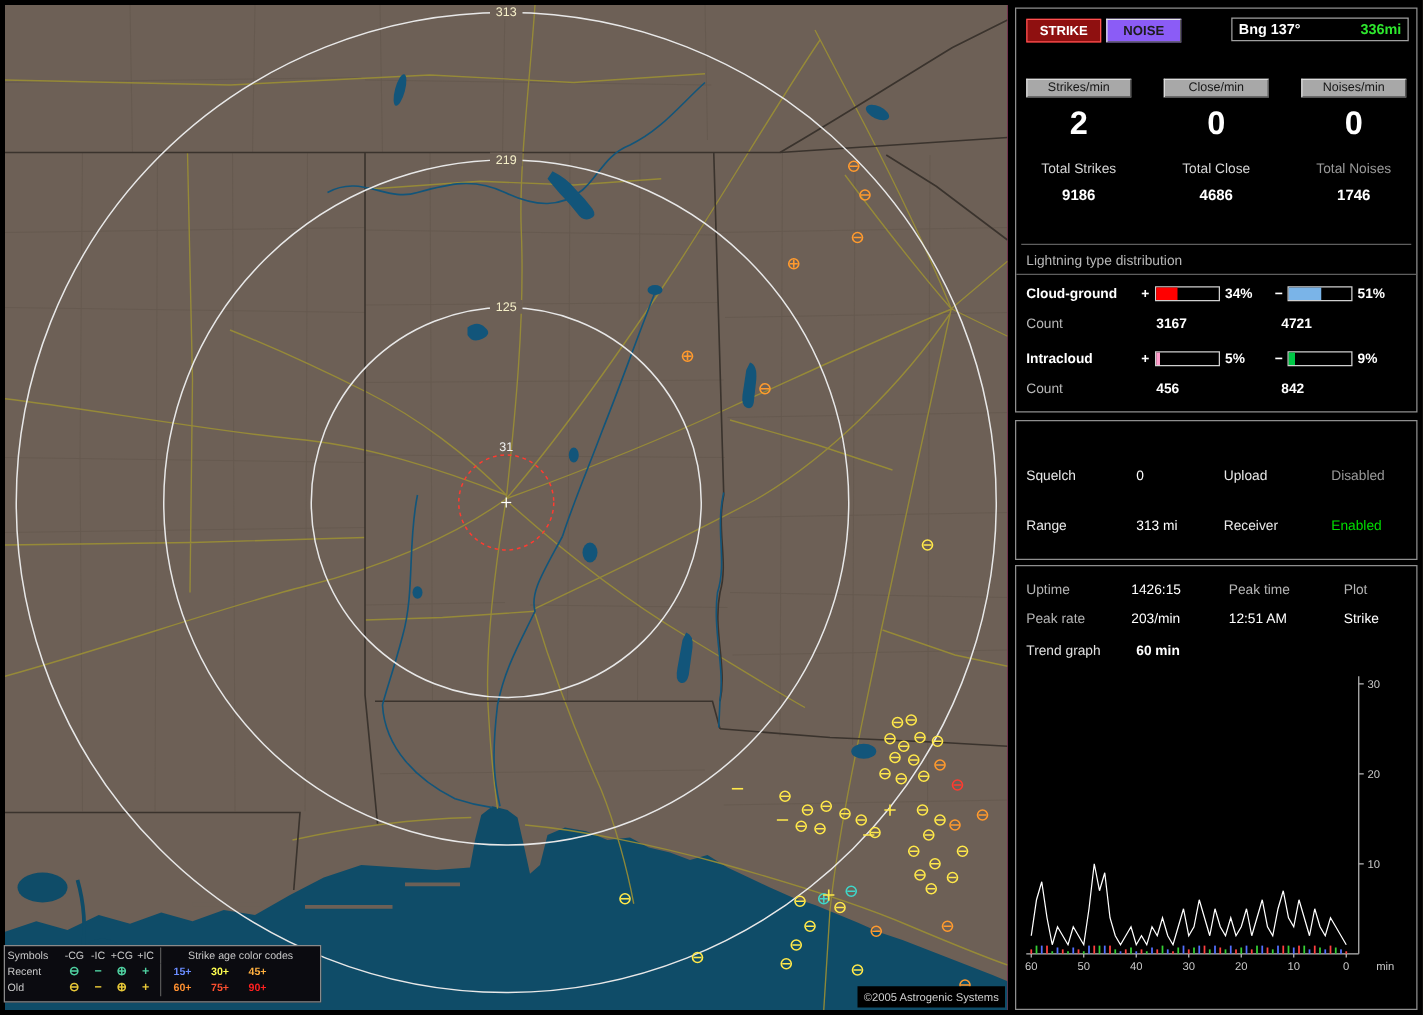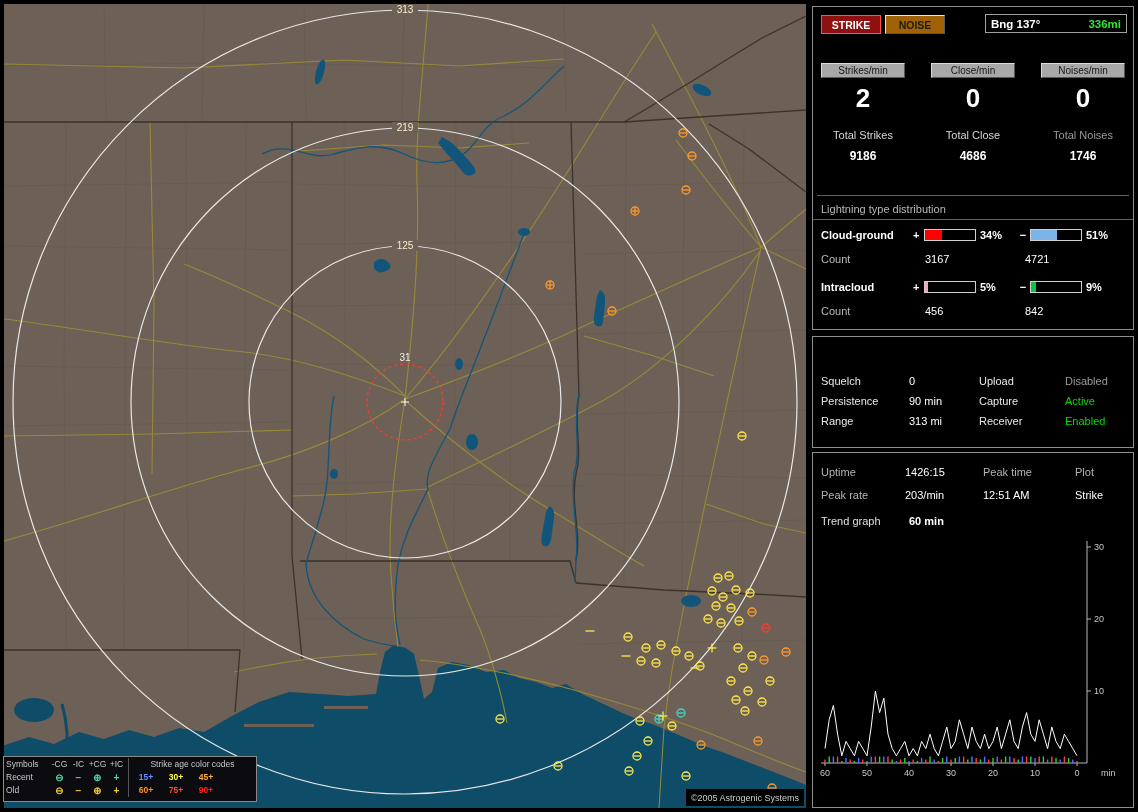--- a/index.html
+++ b/index.html
@@ -22,21 +22,21 @@
       color:#cfcfcf;font-size:9px;display:flex;align-items:center;justify-content:center;}
   
   .panel{position:absolute;left:810px;top:0;width:328px;height:812px;background:#000;}
   .gbox{position:absolute;background:#000;border:1px solid #8f8f8f;box-sizing:border-box;}
   #gbox1{left:2px;top:6px;width:322px;height:324px;}
   #gbox2{left:2px;top:336px;width:322px;height:112px;}
   #gbox3{left:2px;top:452px;width:322px;height:356px;}
   .btn-strike{position:absolute;left:8px;top:8px;width:58px;height:17px;background:#8f1010;
       border:1px solid #ff5050;color:#fff;font-weight:bold;font-size:10.5px;
       display:flex;align-items:center;justify-content:center;cursor:pointer;}
-  .btn-noise{position:absolute;left:72px;top:8px;width:58px;height:17px;background:#a16207;
+  .btn-noise{position:absolute;left:72px;top:8px;width:58px;height:17px;background:#8b5cf6;
       border-top:1px solid #e6e6e6;border-left:1px solid #e6e6e6;border-right:1px solid #5a5a5a;
       border-bottom:1px solid #5a5a5a;color:#1c1c1c;font-weight:bold;font-size:10.5px;
       display:flex;align-items:center;justify-content:center;cursor:pointer;}
   .bearing-box{position:absolute;left:172px;top:7px;width:142px;height:19px;border:1px solid #a0a0a0;
       background:#000;display:flex;align-items:center;justify-content:space-between;
       padding:0 5px;box-sizing:border-box;font-size:11.5px;font-weight:bold;}
   .bearing-rng{font-weight:bold;}
   .g3{position:absolute;left:8px;right:8px;display:grid;grid-template-columns:84px 84px 84px;column-gap:26px;}
   .rate-btn{background:#a8a8a8;color:#161616;font-size:10px;height:15px;display:flex;
       align-items:center;justify-content:center;border-top:1px solid #dcdcdc;border-left:1px solid #dcdcdc;
@@ -50,21 +50,21 @@
       font-size:11px;color:#b8b8b8;border-bottom:1px solid #5f5f5f;}
   .dist-row{position:absolute;left:8px;right:4px;display:flex;align-items:center;font-size:11px;height:12px;}
   .dist-label{width:92px;font-weight:bold;color:#fff;}
   .sgn{width:11px;color:#fff;font-weight:bold;text-align:left;}
   .bar{width:50px;height:10px;border:1px solid #d0d0d0;background:#000;box-sizing:content-box;}
   .bar-fill{height:100%;}
   .pct{width:36px;font-weight:bold;color:#fff;padding-left:4px;}
   .dash{width:14px;text-align:center;color:#fff;font-weight:bold;}
   .cnt-row{position:absolute;left:8px;display:flex;font-size:11px;}
   .cnt-label{width:104px;color:#b8b8b8;}
-  .cnt-v{width:100px;color:#fff;font-weight:normal;}
+  .cnt-v{width:100px;color:#fff;font-weight:bold;}
   .date-box{position:absolute;left:3px;right:3px;top:3px;height:20px;border:1px solid #909090;
       display:flex;align-items:center;padding-left:6px;font-size:14px;font-weight:bold;letter-spacing:0.5px;}
   .srow{position:absolute;left:8px;right:4px;display:flex;align-items:center;height:20px;font-size:11px;}
   .sc1{width:88px;color:#e8e8e8;}
   .sc2{width:70px;color:#fff;}
   .sc3{width:86px;color:#e8e8e8;}
   .sc4{flex:1;}
   .trow{position:absolute;left:8px;right:4px;display:flex;align-items:center;height:22px;font-size:11px;}
   .tc1{width:84px;}.tc2{width:78px;}.tc3{width:92px;}.tc4{flex:1;}
   .lbl{color:#b4b4b4;}.val{color:#fff;}
@@ -525,26 +525,20 @@
         <span class="cnt-v">842</span>
       </div>
     </div>
 
     <div class="gbox" id="gbox2">
       <div class="srow" style="top:34px;">
         <span class="sc1">Squelch</span>
         <span class="sc2">0</span>
         <span class="sc3">Upload</span>
         <span class="sc4" style="color: rgb(154, 154, 154);">Disabled</span>
-      </div>
-      <div class="srow" style="top:54px;">
-        <span class="sc1">Persistence</span>
-        <span class="sc2">90 min</span>
-        <span class="sc3">Capture</span>
-        <span class="sc4" style="color: rgb(0, 221, 0);">Active</span>
       </div>
       <div class="srow" style="top:74px;">
         <span class="sc1">Range</span>
         <span class="sc2">313 mi</span>
         <span class="sc3">Receiver</span>
         <span class="sc4" style="color: rgb(0, 221, 0);">Enabled</span>
       </div>
     </div>
 
     <div class="gbox" id="gbox3">

